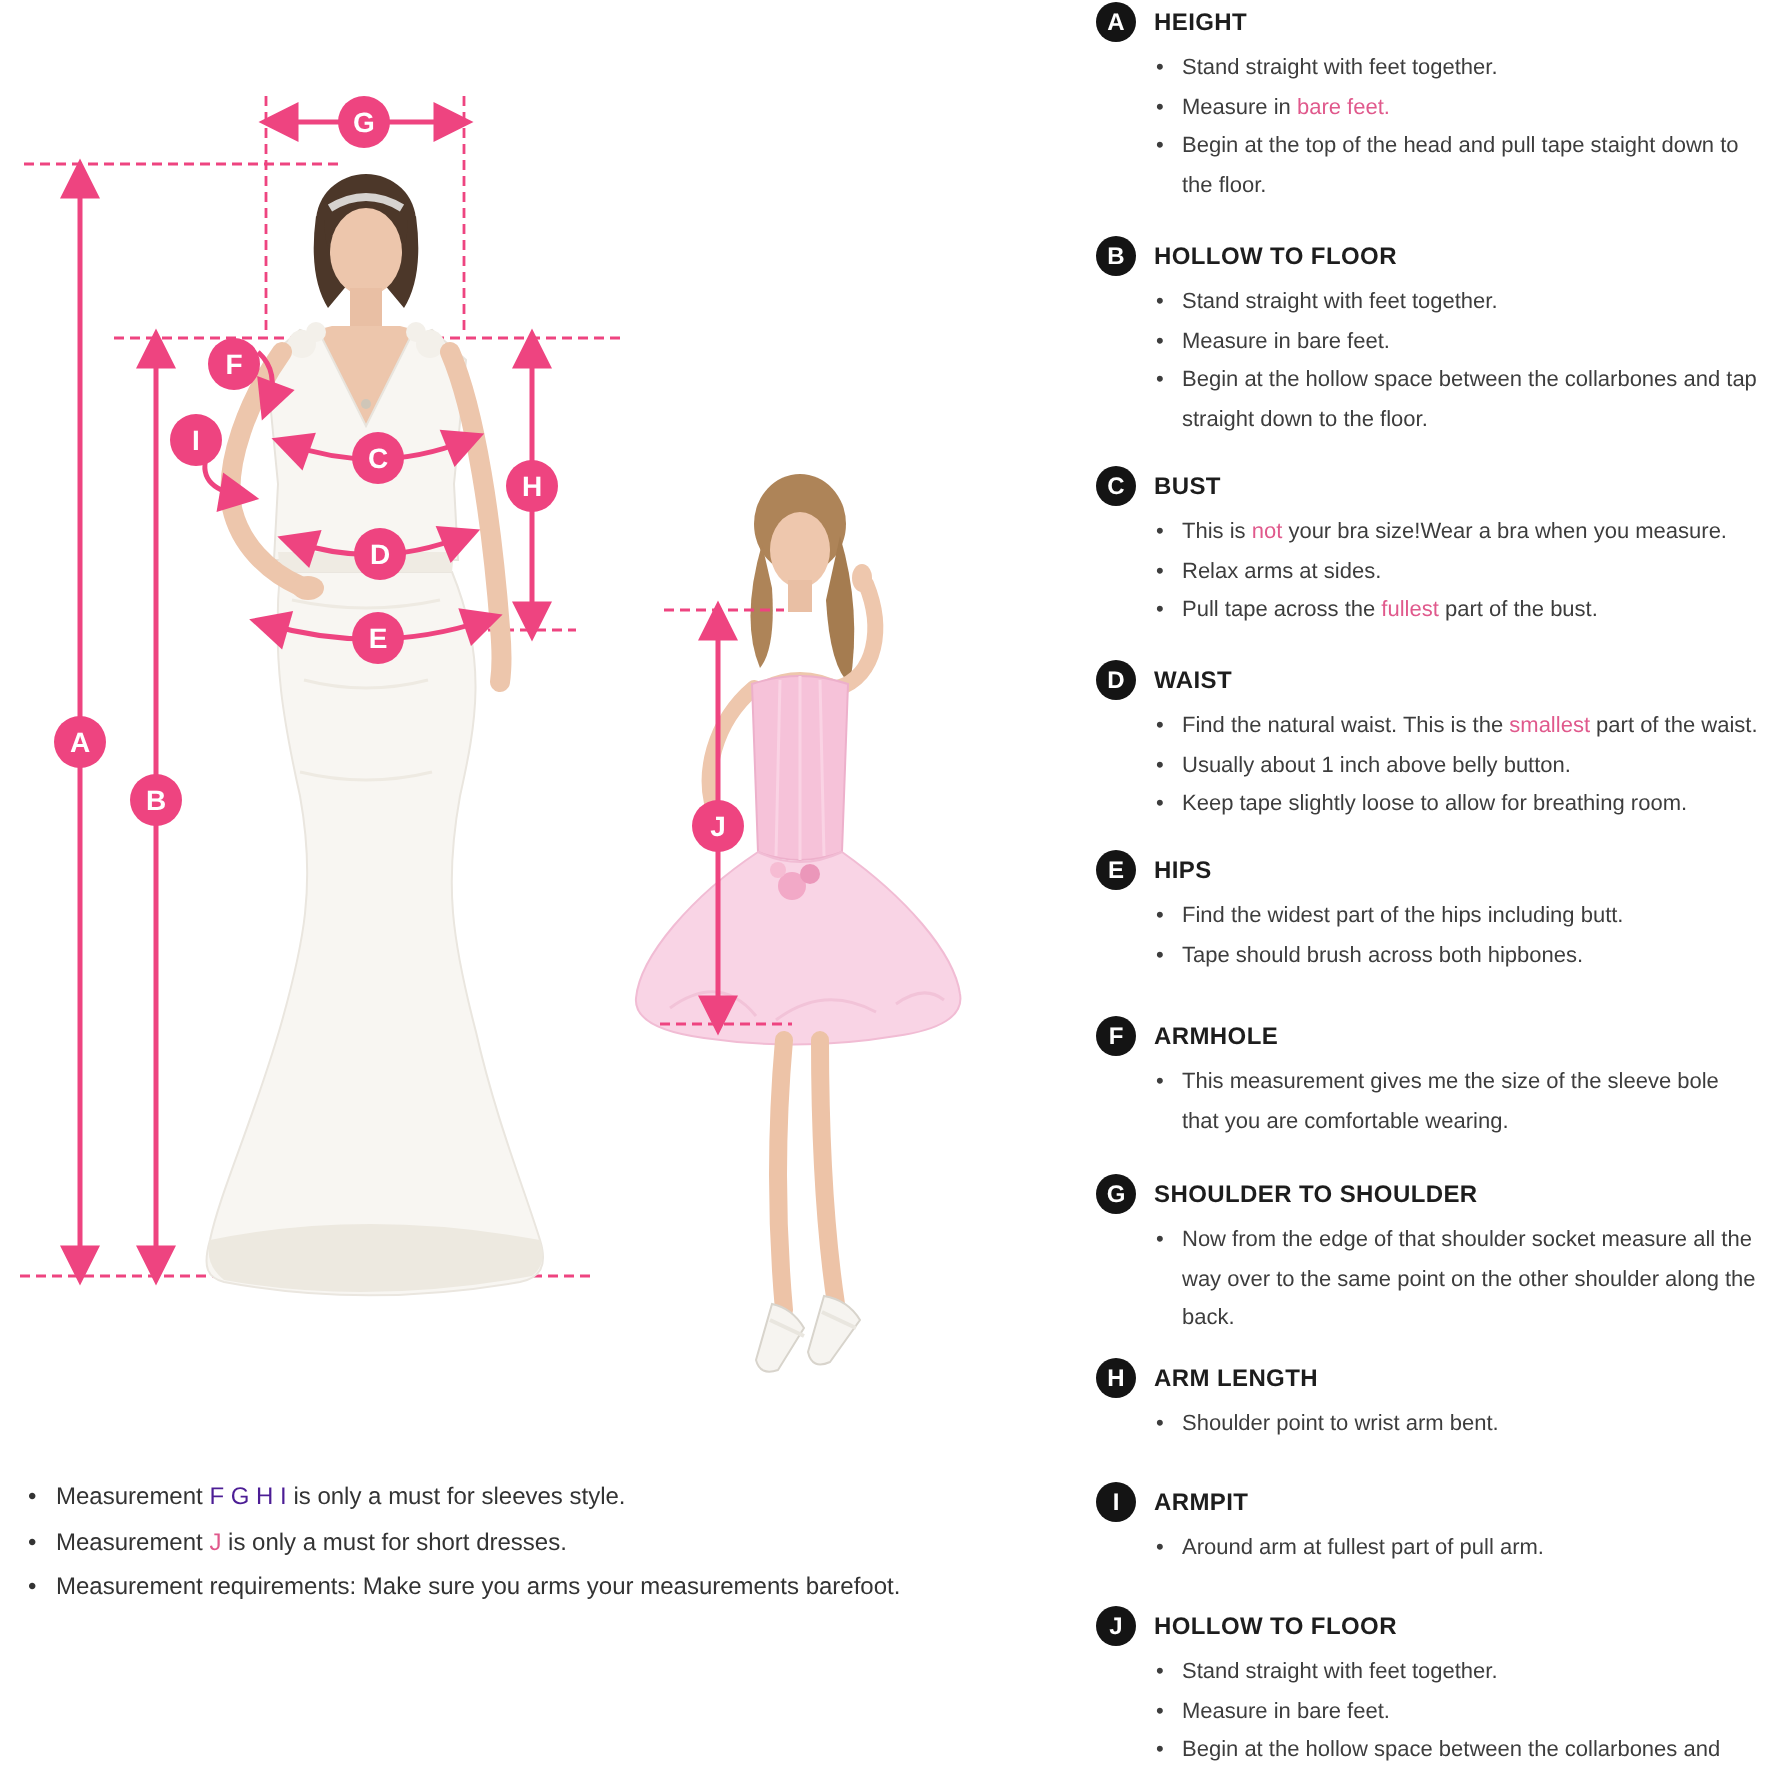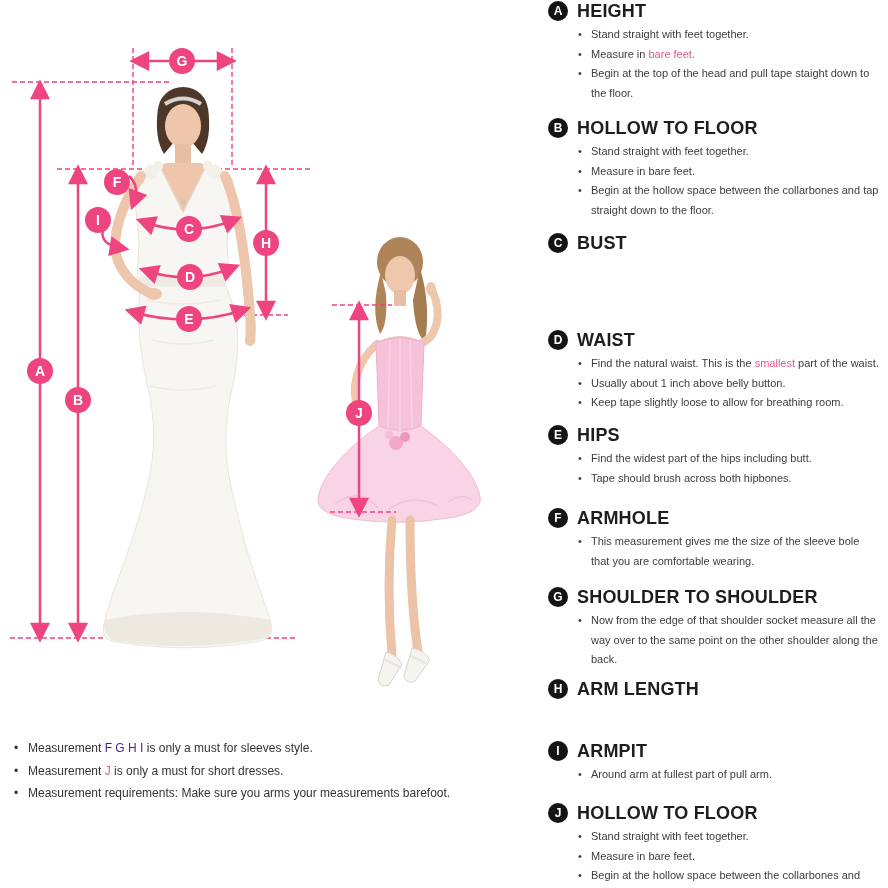--- a/index.html
+++ b/index.html
@@ -10,21 +10,21 @@
   
   #diagram{position:absolute;left:0;top:0;}
   #diagram text{fill:#fff;font-weight:bold;font-size:14px;text-anchor:middle;
     font-family:"Liberation Sans",sans-serif;}
   
   .mlist{position:absolute;left:548px;top:0;width:332px;height:888px;}
   .msection{position:absolute;left:0;width:332px;}
   .mhead{display:flex;align-items:center;height:20px;}
   .badge{width:20px;height:20px;border-radius:50%;background:#141414;color:#fff;
     font-weight:bold;font-size:12px;line-height:20px;text-align:center;flex:0 0 20px;}
-  .mtitle{margin-left:9px;font-weight:bold;font-size:18px;color:#1d1d1d;letter-spacing:.2px;}
+  .mtitle{margin-left:9px;font-weight:bold;font-size:12px;color:#1d1d1d;letter-spacing:.2px;}
   .bullets{margin-top:4px;}
   .bullet{position:relative;margin-left:30px;padding-left:13px;font-size:11px;
     line-height:19.5px;color:#3d3d3d;}
   .bullet::before{content:"\2022";position:absolute;left:0;top:0;color:#3d3d3d;}
   
   .notes{position:absolute;left:12px;top:737px;width:530px;}
   .note{position:relative;padding-left:16px;font-size:12px;line-height:22.5px;color:#333;}
   .note::before{content:"\2022";position:absolute;left:2px;top:0;}
   .note.nobullet::before{content:"";}
   .pink{font-weight:normal;}
@@ -185,20 +185,25 @@
           <div class="bullet"><span>Stand straight with feet together.</span></div>
           <div class="bullet"><span>Measure in bare feet.</span></div>
           <div class="bullet"><span>Begin at the hollow space between  the collarbones and tap straight down to the floor.</span></div>
         </div>
       </div>
       <div class="msection" style="top: 233px;">
         <div class="mhead">
           <div class="badge" style="background: rgb(20, 20, 20);">C</div>
           <div class="mtitle">BUST</div>
         </div>
+        <div class="bullets">
+          <div class="bullet"><span>This is </span><span class="pink" style="color: rgb(224, 89, 140);">not</span><span> your bra size!Wear a bra when you measure.</span></div>
+          <div class="bullet"><span>Relax arms at sides.</span></div>
+          <div class="bullet"><span>Pull tape across the </span><span class="pink" style="color: rgb(224, 89, 140);">fullest</span><span> part of the bust.</span></div>
+        </div>
       </div>
       <div class="msection" style="top: 330px;">
         <div class="mhead">
           <div class="badge" style="background: rgb(20, 20, 20);">D</div>
           <div class="mtitle">WAIST</div>
         </div>
         <div class="bullets">
           <div class="bullet"><span>Find the natural waist. This is the </span><span class="pink" style="color: rgb(224, 89, 140);">smallest</span><span> part of the waist.</span></div>
           <div class="bullet"><span>Usually about 1 inch above belly button.</span></div>
           <div class="bullet"><span>Keep tape slightly loose to allow for breathing room.</span></div>
@@ -229,20 +234,23 @@
           <div class="mtitle">SHOULDER TO SHOULDER</div>
         </div>
         <div class="bullets">
           <div class="bullet"><span>Now from the edge of that shoulder socket measure all the way over to the same point on the other shoulder along the back.</span></div>
         </div>
       </div>
       <div class="msection" style="top: 679px;">
         <div class="mhead">
           <div class="badge" style="background: rgb(20, 20, 20);">H</div>
           <div class="mtitle">ARM LENGTH</div>
+        </div>
+        <div class="bullets">
+          <div class="bullet"><span>Shoulder point to wrist arm bent.</span></div>
         </div>
       </div>
       <div class="msection" style="top: 741px;">
         <div class="mhead">
           <div class="badge" style="background: rgb(20, 20, 20);">I</div>
           <div class="mtitle">ARMPIT</div>
         </div>
         <div class="bullets">
           <div class="bullet"><span>Around arm at fullest part of pull arm.</span></div>
         </div>

